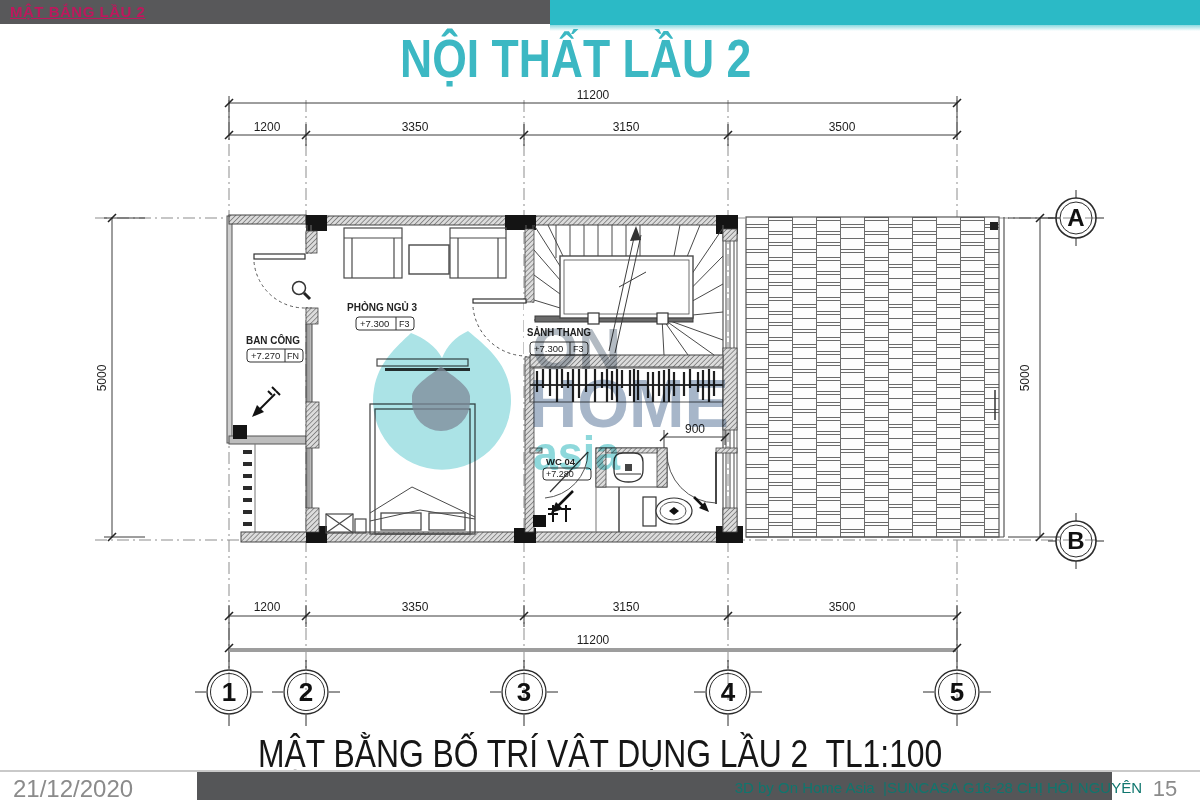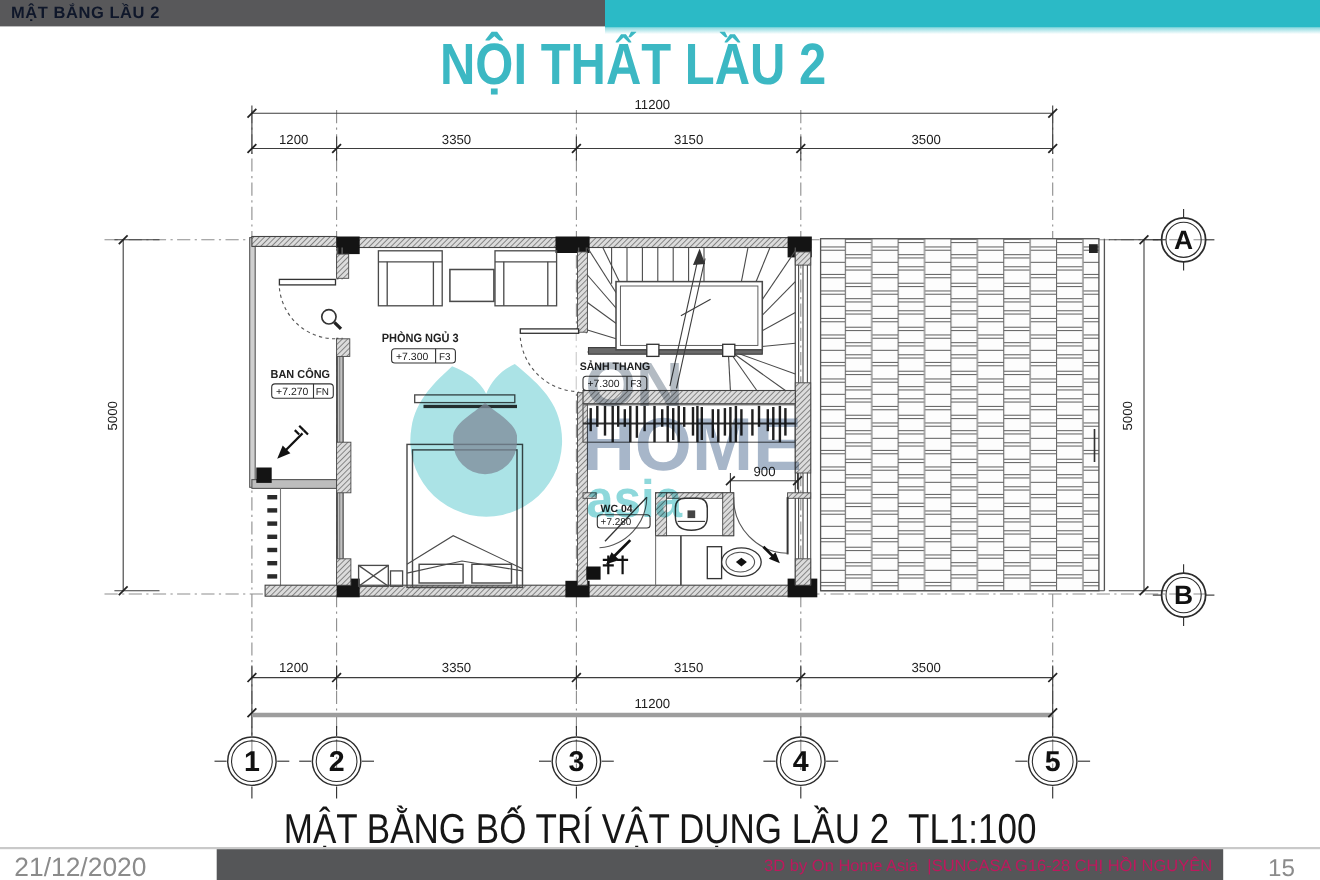--- a/index.html
+++ b/index.html
@@ -7,21 +7,21 @@
   .abs{position:absolute;}
 </style>
 </head>
 <body>
 
 <div class="abs" style="left:0;top:0;width:550px;height:24px;background:#58585a;"></div>
 
 <div class="abs" style="left:550px;top:0;width:650px;height:25px;background:#2bbac6;"></div>
 <div class="abs" style="left:550px;top:25px;width:650px;height:6px;background:linear-gradient(to bottom,rgba(43,186,198,.55),rgba(43,186,198,0));"></div>
 
-<div class="abs" style="left:10px;top:3px;font-size:15px;font-weight:bold;color:#0f172a;letter-spacing:.5px;">MẬT BẮNG LẦU 2</div>
+<div class="abs" style="left:10px;top:3px;font-size:15px;font-weight:bold;color:#be185d;letter-spacing:.5px;text-decoration:underline;">MẬT BẮNG LẦU 2</div>
 
 <div class="abs" style="left:400px;top:28px;width:400px;text-align:left;font-size:53px;font-weight:bold;color:#3cb8c3;transform:scaleX(0.84);transform-origin:0 0;white-space:nowrap;">NỘI THẤT LẦU 2</div>
 
 <svg class="abs" style="left:0;top:0;" width="1200" height="800" viewBox="0 0 1200 800">
 <defs>
 <pattern id="hat" width="3.5" height="3.5" patternUnits="userSpaceOnUse" patternTransform="rotate(45)">
   <rect width="3.5" height="3.5" fill="#dcdcdc"></rect>
   <line x1="0" y1="0" x2="0" y2="3.5" stroke="#585858" stroke-width="1.2"></line>
 </pattern>
 <pattern id="roof" width="48" height="40" patternUnits="userSpaceOnUse">
@@ -559,15 +559,15 @@
 </svg>
 
 <div class="abs" style="left:258px;top:733px;width:805px;text-align:center;font-size:38px;color:#161616;transform:scaleX(0.838);transform-origin:0 0;white-space:nowrap;">MẬT BẰNG BỐ TRÍ VẬT DỤNG LẦU 2&nbsp; TL1:100</div>
 
 <div class="abs" style="left:0;top:770px;width:1200px;height:2px;background:#c9c9c9;"></div>
 
 <div class="abs" style="left:13px;top:775px;font-size:24px;color:#8b8b8b;">21/12/2020</div>
 
 <div class="abs" style="left:197px;top:772px;width:915px;height:28px;background:#555658;"></div>
 
-<div class="abs" style="left:197px;top:779px;width:905px;text-align:right;font-size:15px;color:#be185d;">3D by On Home Asia&nbsp; |SUNCASA G16-28 CHỊ HỒI NGUYÊN</div>
+<div class="abs" style="left:197px;top:779px;width:905px;text-align:right;font-size:15px;color:#0f766e;padding-left:40px;">3D by On Home Asia&nbsp; |SUNCASA G16-28 CHỊ HỒI NGUYÊN</div>
 
 <div class="abs" style="left:1140px;top:776px;width:50px;text-align:center;font-size:22px;color:#8b8b8b;">15</div>
 
 </body></html>

